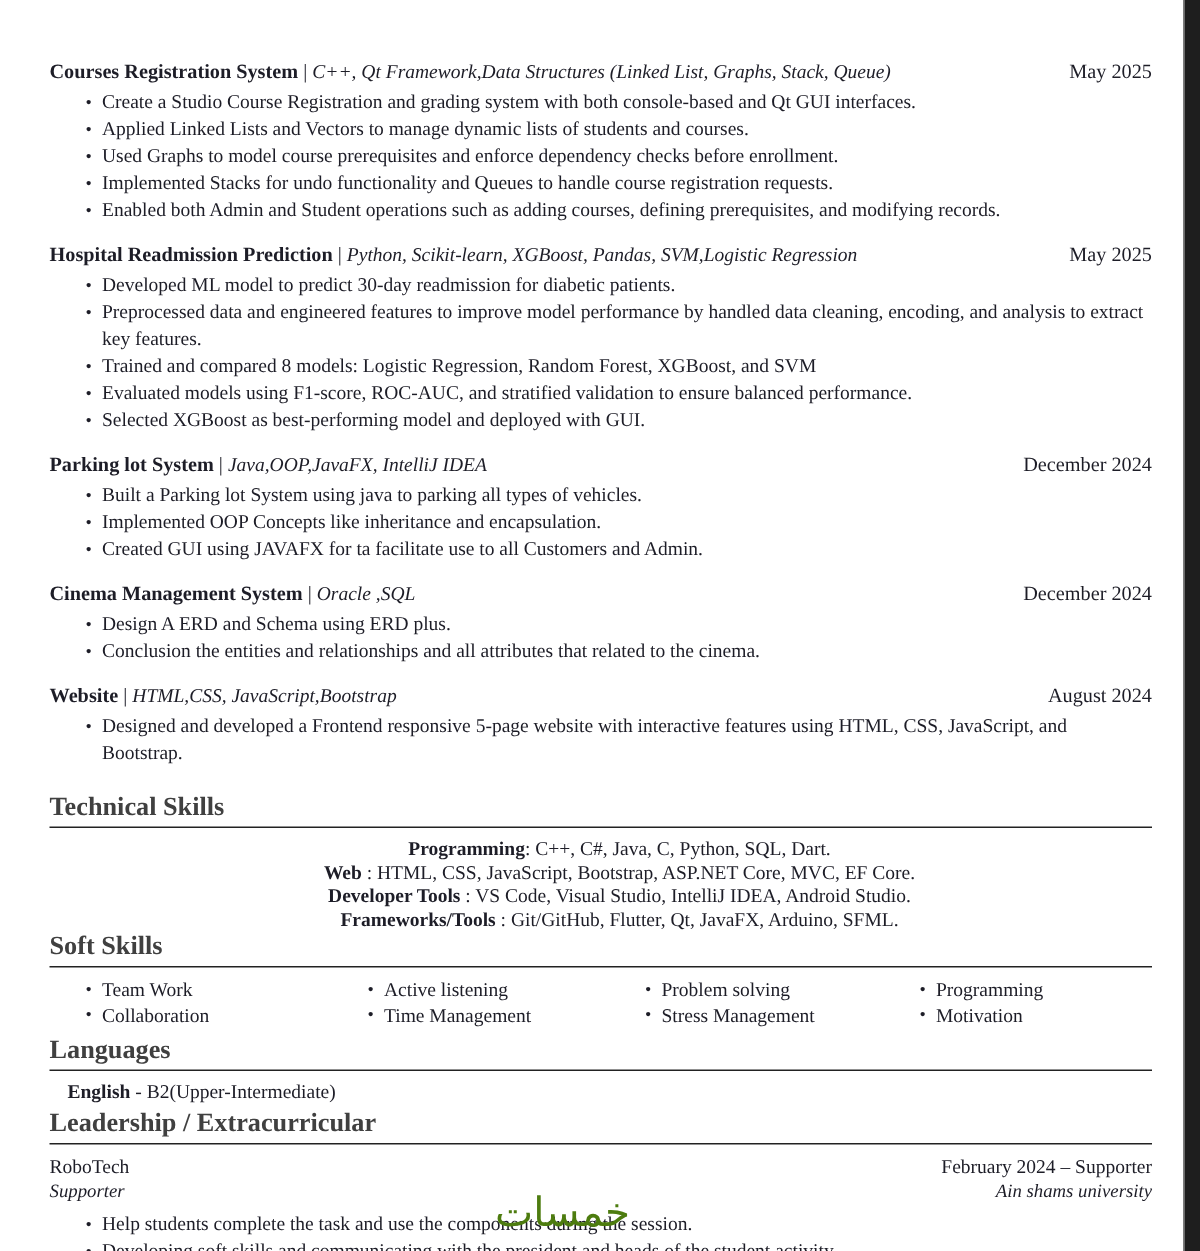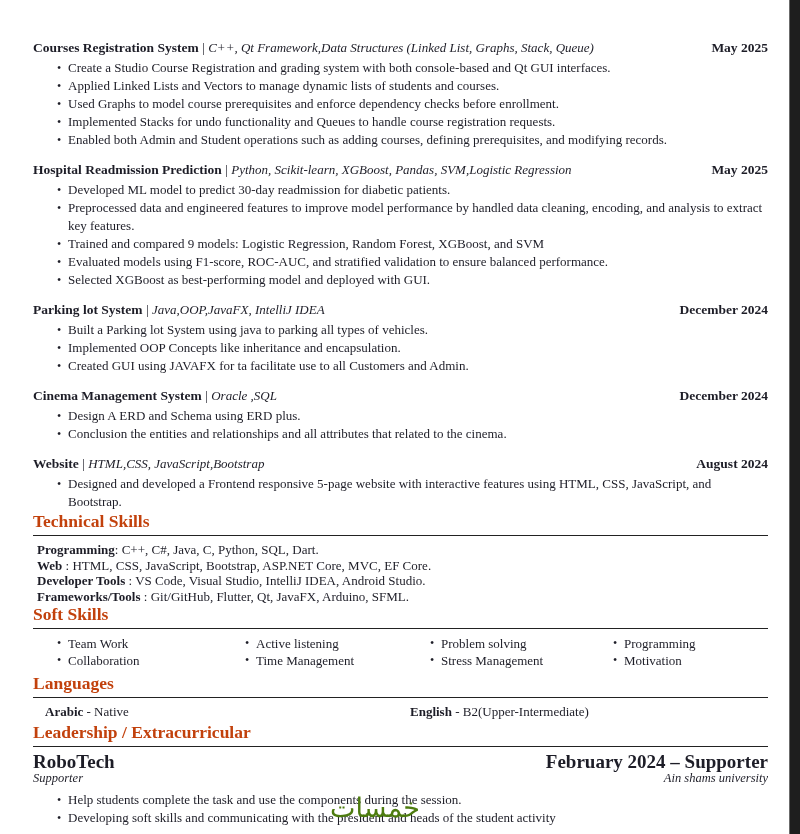--- a/index.html
+++ b/index.html
@@ -7,41 +7,41 @@
     width:800px;height:834px;background:#ffffff;position:relative;overflow:hidden;
     font-family:"Liberation Serif", serif;color:#1d1d27;
   }
   .content{position:absolute;left:33px;top:40px;width:735px;}
   .bold{font-weight:bold;}
   
   .project{margin-bottom:13px;}
   .project-header{display:flex;justify-content:space-between;align-items:flex-start;font-size:13.5px;line-height:15px;}
   .project-title-line{white-space:nowrap;}
   .project-tech{font-style:italic;font-size:13px;}
-  .project-date{font-weight:bold;white-space:nowrap;}
+  .project-date{font-weight:normal;white-space:nowrap;}
   ul.bullets{margin:4px 0 0 0;padding:0 0 0 24px;list-style:none;}
   ul.bullets li{font-size:13px;line-height:18px;position:relative;padding-left:11px;}
   ul.bullets li::before{content:"\2022";position:absolute;left:0;top:0;font-size:12px;}
   
   h2.section-heading{
-    font-size:17.5px;font-weight:bold;color:#c2410c;
+    font-size:17.5px;font-weight:bold;color:#404040;
     margin:0 0 6px 0;padding:0 0 3px 0;border-bottom:1.3px solid #222;
   }
   .tight-heading{margin-top:-2px;}
   .spaced-heading{margin-top:14px;}
   
-  .skill-line{font-size:13px;line-height:15.5px;margin-left:4px;}
+  .skill-line{font-size:13px;line-height:15.5px;margin-left:25px;text-align:center;}
   
   .soft-grid{display:grid;grid-template-columns:188px 185px 183px auto;margin:2px 0 0 24px;font-size:13px;line-height:17px;}
   .soft-item{position:relative;padding-left:11px;}
   .soft-item::before{content:"\2022";position:absolute;left:0;top:0;font-size:12px;}
   
   .lang-row{display:grid;grid-template-columns:365px auto;font-size:13px;margin:4px 0 2px 12px;}
   
-  .lead-row1{display:flex;justify-content:space-between;font-size:19px;line-height:17px;font-weight:bold;gap:24px;}
+  .lead-row1{display:flex;justify-content:space-between;font-size:13px;line-height:17px;font-weight:normal;gap:24px;}
   .lead-row2{display:flex;justify-content:space-between;font-size:12.5px;line-height:17px;font-style:italic;}
   .lead-bullets{margin-top:5px;}
   
   .watermark{position:absolute;left:330px;top:792px;font-size:27px;color:#4d7c0f;letter-spacing:1px;}
   .edge-bar{position:absolute;right:0;top:0;width:10px;height:834px;background:#1e1e1e;border-left:1px solid #6b6b6b;}
 </style>
 </head>
 <body>
 
 <div class="content">
@@ -61,21 +61,21 @@
   </section>
 
   <section class="project">
     <div class="project-header">
       <div class="project-title-line"><span class="bold">Hospital Readmission Prediction</span><span> | </span><span class="project-tech">Python, Scikit-learn, XGBoost, Pandas, SVM,Logistic Regression</span></div>
       <div class="project-date">May 2025</div>
     </div>
     <ul class="bullets">
       <li>Developed ML model to predict 30-day readmission for diabetic patients.</li>
       <li>Preprocessed data and engineered features to improve model performance by handled data cleaning, encoding, and analysis to extract key features.</li>
-      <li>Trained and compared 9 models: Logistic Regression, Random Forest, XGBoost, and SVM</li>
+      <li>Trained and compared 8 models: Logistic Regression, Random Forest, XGBoost, and SVM</li>
       <li>Evaluated models using F1-score, ROC-AUC, and stratified validation to ensure balanced performance.</li>
       <li>Selected XGBoost as best-performing model and deployed with GUI.</li>
     </ul>
   </section>
 
   <section class="project">
     <div class="project-header">
       <div class="project-title-line"><span class="bold">Parking lot System</span><span> | </span><span class="project-tech">Java,OOP,JavaFX, IntelliJ IDEA</span></div>
       <div class="project-date">December 2024</div>
     </div>
@@ -90,21 +90,21 @@
     <div class="project-header">
       <div class="project-title-line"><span class="bold">Cinema Management System</span><span> | </span><span class="project-tech">Oracle ,SQL</span></div>
       <div class="project-date">December 2024</div>
     </div>
     <ul class="bullets">
       <li>Design A ERD and Schema using ERD plus.</li>
       <li>Conclusion the entities and relationships and all attributes that related to the cinema.</li>
     </ul>
   </section>
 
-  <section class="project" style="margin-bottom:0;">
+  <section class="project" style="margin-bottom:16px;">
     <div class="project-header">
       <div class="project-title-line"><span class="bold">Website</span><span> | </span><span class="project-tech">HTML,CSS, JavaScript,Bootstrap</span></div>
       <div class="project-date">August 2024</div>
     </div>
     <ul class="bullets">
       <li>Designed and developed a Frontend responsive 5-page website with interactive features using HTML, CSS, JavaScript, and Bootstrap.</li>
     </ul>
   </section>
 
   <h2 class="section-heading tight-heading">Technical Skills</h2>
@@ -122,21 +122,20 @@
     <div class="soft-item">Problem solving</div>
     <div class="soft-item">Programming</div>
     <div class="soft-item">Collaboration</div>
     <div class="soft-item">Time Management</div>
     <div class="soft-item">Stress Management</div>
     <div class="soft-item">Motivation</div>
   </div>
 
   <h2 class="section-heading spaced-heading" style="margin-top:4px;">Languages</h2>
   <div class="lang-row">
-    <div><span class="bold">Arabic</span><span> - Native</span></div>
     <div><span class="bold">English</span><span> - B2(Upper-Intermediate)</span></div>
   </div>
 
   <h2 class="section-heading spaced-heading">Leadership / Extracurricular</h2>
   <div class="lead-row1">
     <span>RoboTech</span>
     <span>February 2024 – Supporter</span>
   </div>
   <div class="lead-row2">
     <span>Supporter</span>

